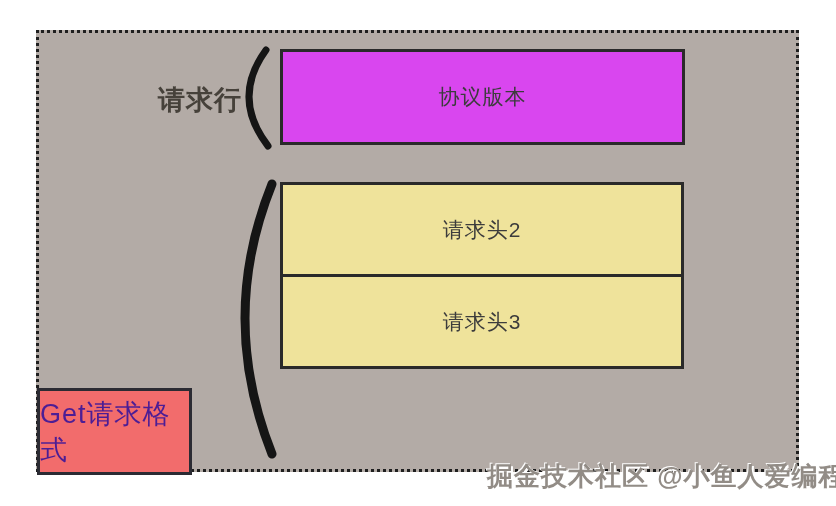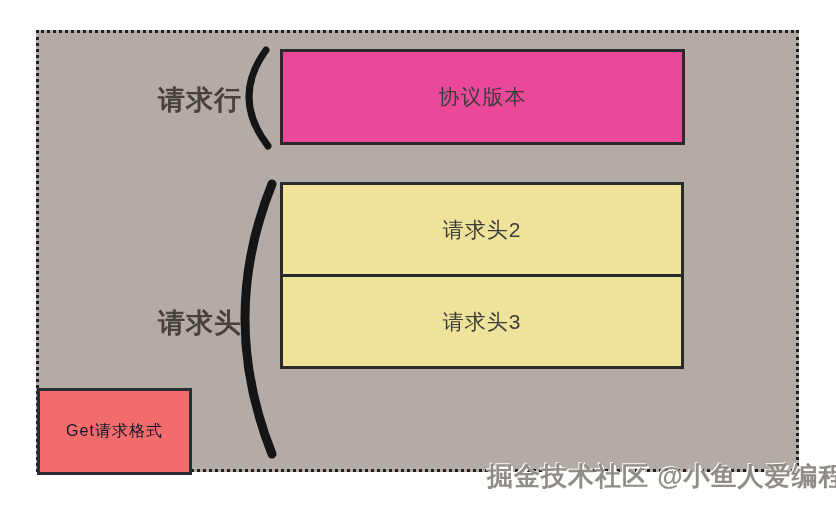--- a/index.html
+++ b/index.html
@@ -34,40 +34,40 @@
     display: flex;
   }
   .rl-box {
     flex: 1; border: 3px solid #2a2a2a;
     display: flex; align-items: center; justify-content: center;
     font-size: 21px; color: #3c3c3c; letter-spacing: 1px;
   }
   .rl-box + .rl-box { margin-left: -3px; }
   .rl-box.method   { background: #e7f3da; }
   .rl-box.path     { background: #d9f0ed; }
-  .rl-box.protocol { background: #ec4899; }
+  .rl-box.protocol { background: #d946ef; }
 
   .headers-stack {
     position: absolute; left: 280px; top: 182px;
     width: 404px;
   }
   .hdr-box {
     height: 95px; border: 3px solid #2a2a2a;
     background: #efe39b;
     display: flex; align-items: center; justify-content: center;
     font-size: 21px; color: #3c3c3c; letter-spacing: 1px;
   }
   .hdr-box + .hdr-box { margin-top: -3px; }
 
   .title-box {
     position: absolute; left: 37px; top: 388px;
     width: 155px; height: 87px;
     background: #f26c6c; border: 3px solid #2b2b33;
     display: flex; align-items: center; justify-content: center;
-    font-size: 16px; color: #0f172a; letter-spacing: 1px;
+    font-size: 27px; color: #4c1d95; letter-spacing: 1px;
     z-index: 3;
   }
 
   .watermark {
     position: absolute; left: 487px; top: 459px;
     font-size: 26px; font-weight: bold;
     color: #928c86;
     text-shadow: 2px 2px 0 #ffffff, -1px -1px 0 #fdfdfd;
     white-space: nowrap; letter-spacing: 1px;
     z-index: 4;
@@ -84,21 +84,20 @@
     <path d="M 266 50 Q 231 98 268 146" fill="none" stroke="#151515" stroke-width="7" stroke-linecap="round"></path>
     <path d="M 272 184 Q 218 318 272 454" fill="none" stroke="#151515" stroke-width="9" stroke-linecap="round"></path>
   </svg>
 
   <div class="section-label label-request-line">请求行</div>
 
   <div class="request-line-row">
     <div class="rl-box protocol">协议版本</div>
   </div>
 
-  <div class="section-label label-request-headers">请求头</div>
 
   <div class="headers-stack">
     <div class="hdr-box">请求头2</div>
     <div class="hdr-box">请求头3</div>
   </div>
 
   <div class="title-box">Get请求格式</div>
 
   <div class="watermark">掘金技术社区 @小鱼人爱编程</div>
 

